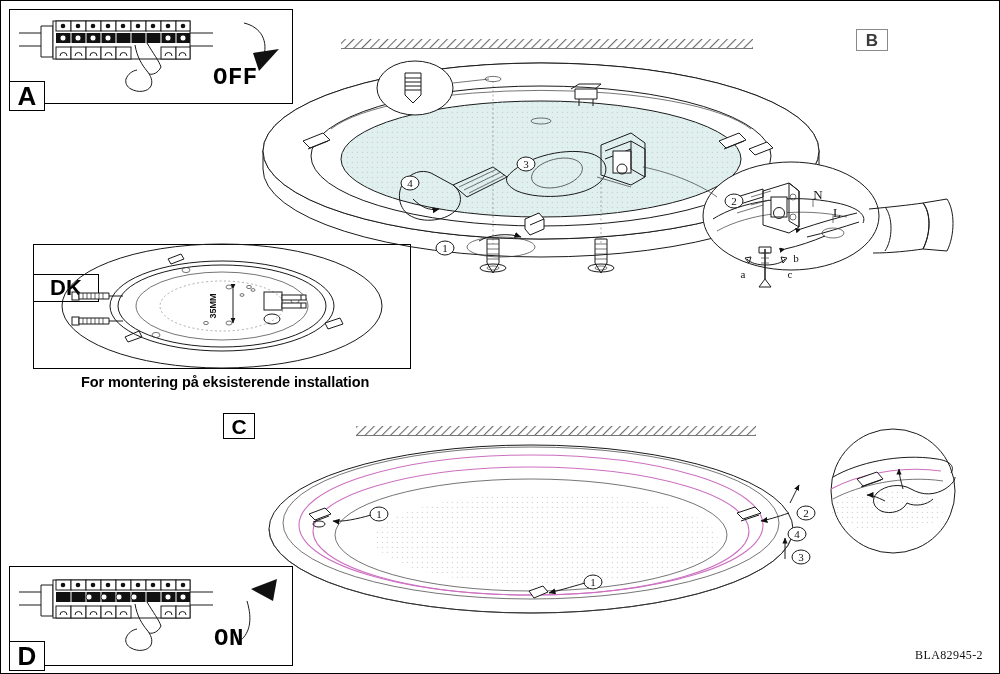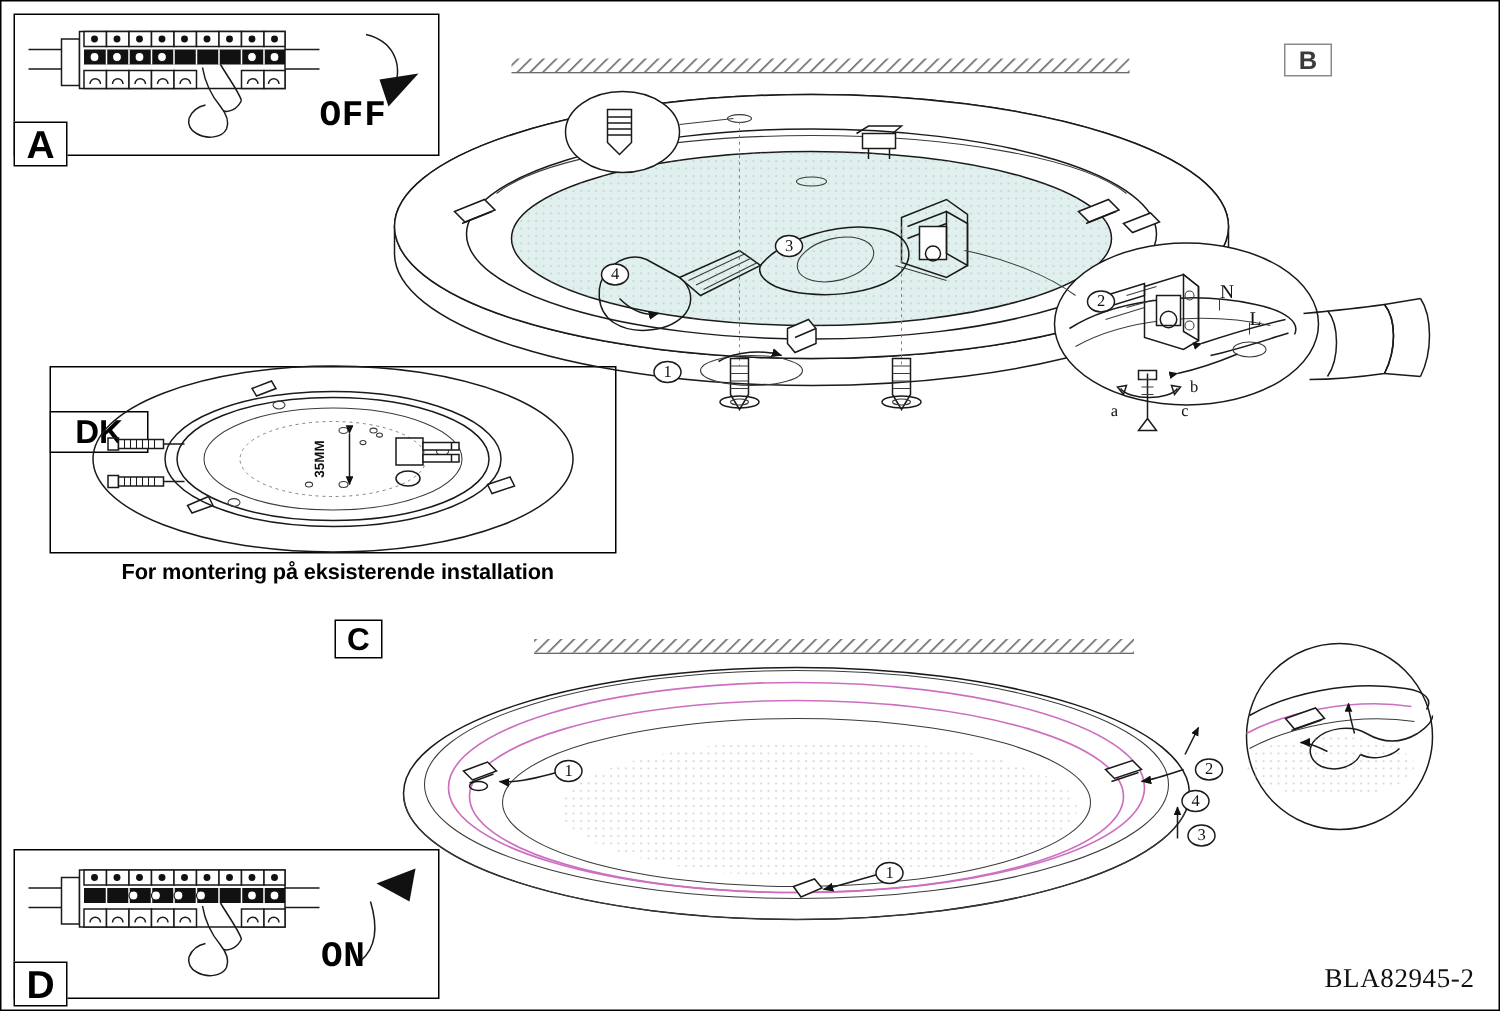--- a/index.html
+++ b/index.html
@@ -53,21 +53,21 @@
     font-weight:bold;font-size:14.5px;line-height:1.12;color:#000;
     letter-spacing:-.1px;
     margin-left:48px;
   }
   
   #tag-b{left:855px;top:28px;width:32px;height:22px;font-size:17px;}
   #tag-c{left:222px;top:412px;width:32px;height:26px;font-size:21px;}
   
   #partno{
     position:absolute;right:16px;bottom:10px;
-    font-size:18px;letter-spacing:.4px;color:#111;
+    font-size:12px;letter-spacing:.4px;color:#111;
     font-family:"Liberation Serif", serif;
   }
   
   svg.layer{position:absolute;left:0;top:0;width:1000px;height:674px;pointer-events:none;}
   .ln{fill:none;stroke:#1a1a1a;stroke-width:1;}
   .ln-thin{fill:none;stroke:#3a3a3a;stroke-width:.7;}
   .ln-mag{fill:none;stroke:#cc6fc0;stroke-width:1.1;}
   .ln-dash{fill:none;stroke:#777;stroke-width:.6;stroke-dasharray:2 2.5;}
   .fill-cyan{fill:#dff0ee;stroke:#1a1a1a;stroke-width:1;}
   .fill-white{fill:#ffffff;stroke:#1a1a1a;stroke-width:1;}

